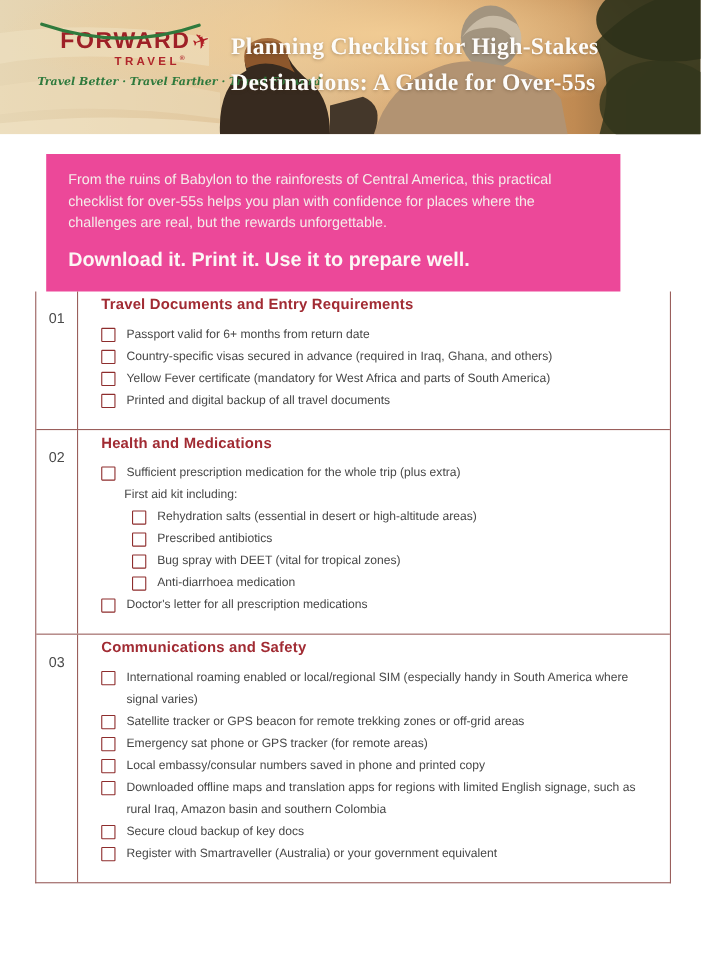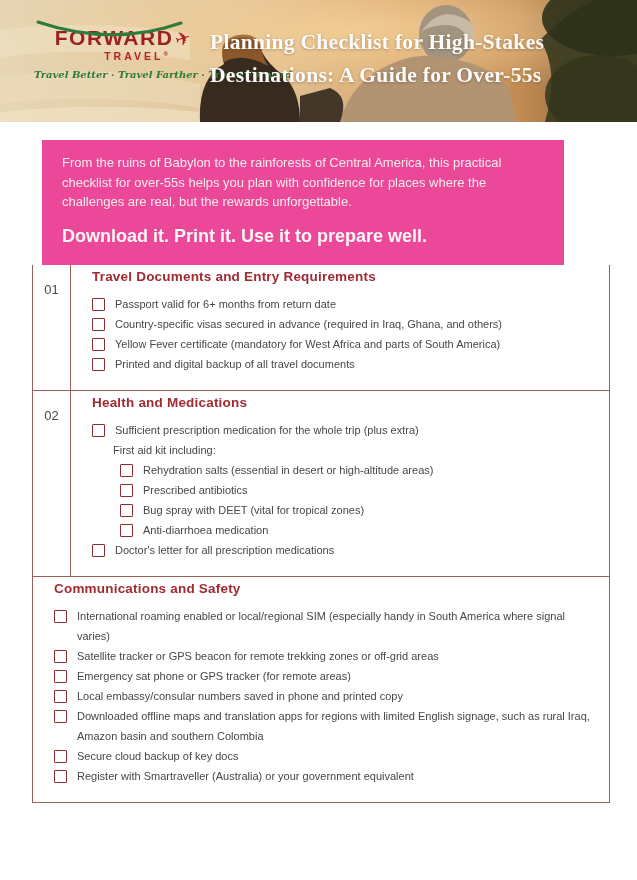--- a/index.html
+++ b/index.html
@@ -176,20 +176,21 @@
             <span class="item-label">Anti-diarrhoea medication</span>
           </li>
           <li class="item">
             <span class="checkbox"></span>
             <span class="item-label">Doctor's letter for all prescription medications</span>
           </li>
         </ul>
       </div>
     </section>
     <section class="check-row">
+      <div class="num-col">03</div>
       <div class="content-col">
         <h2 class="section-title">Communications and Safety</h2>
         <ul class="items">
           <li class="item">
             <span class="checkbox"></span>
             <span class="item-label">International roaming enabled or local/regional SIM (especially handy in South America where signal varies)</span>
           </li>
           <li class="item">
             <span class="checkbox"></span>
             <span class="item-label">Satellite tracker or GPS beacon for remote trekking zones or off-grid areas</span>

